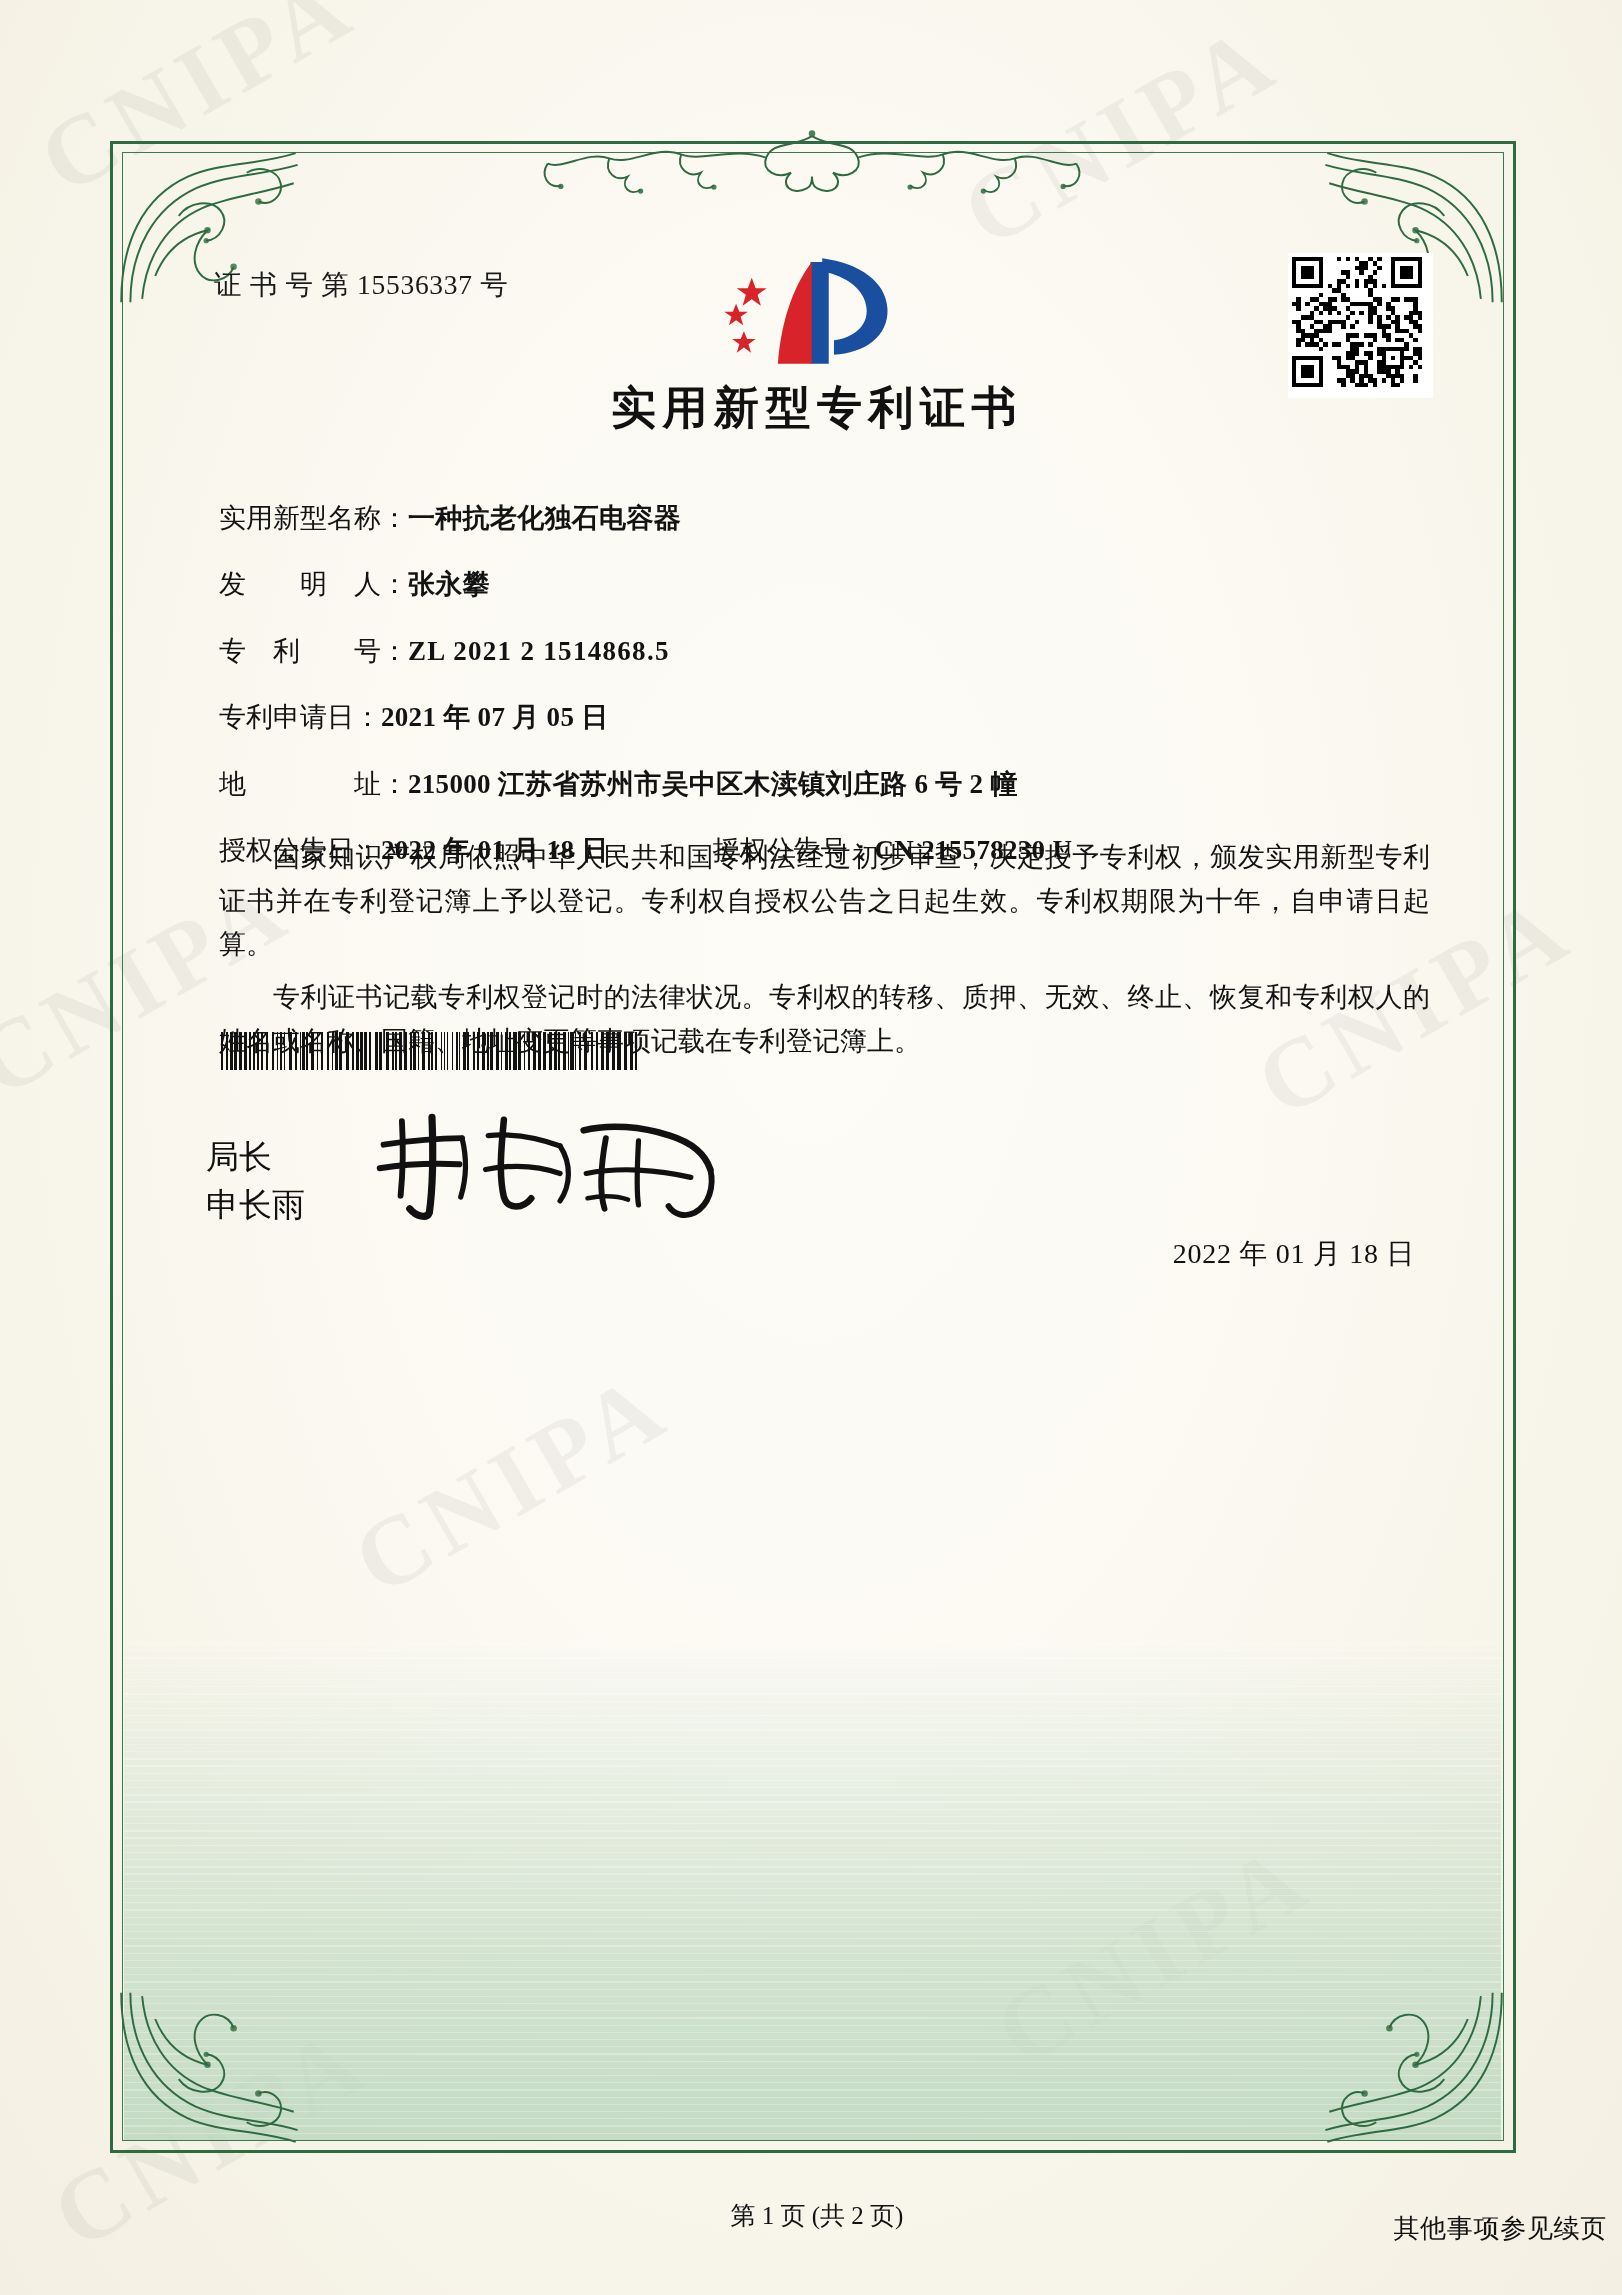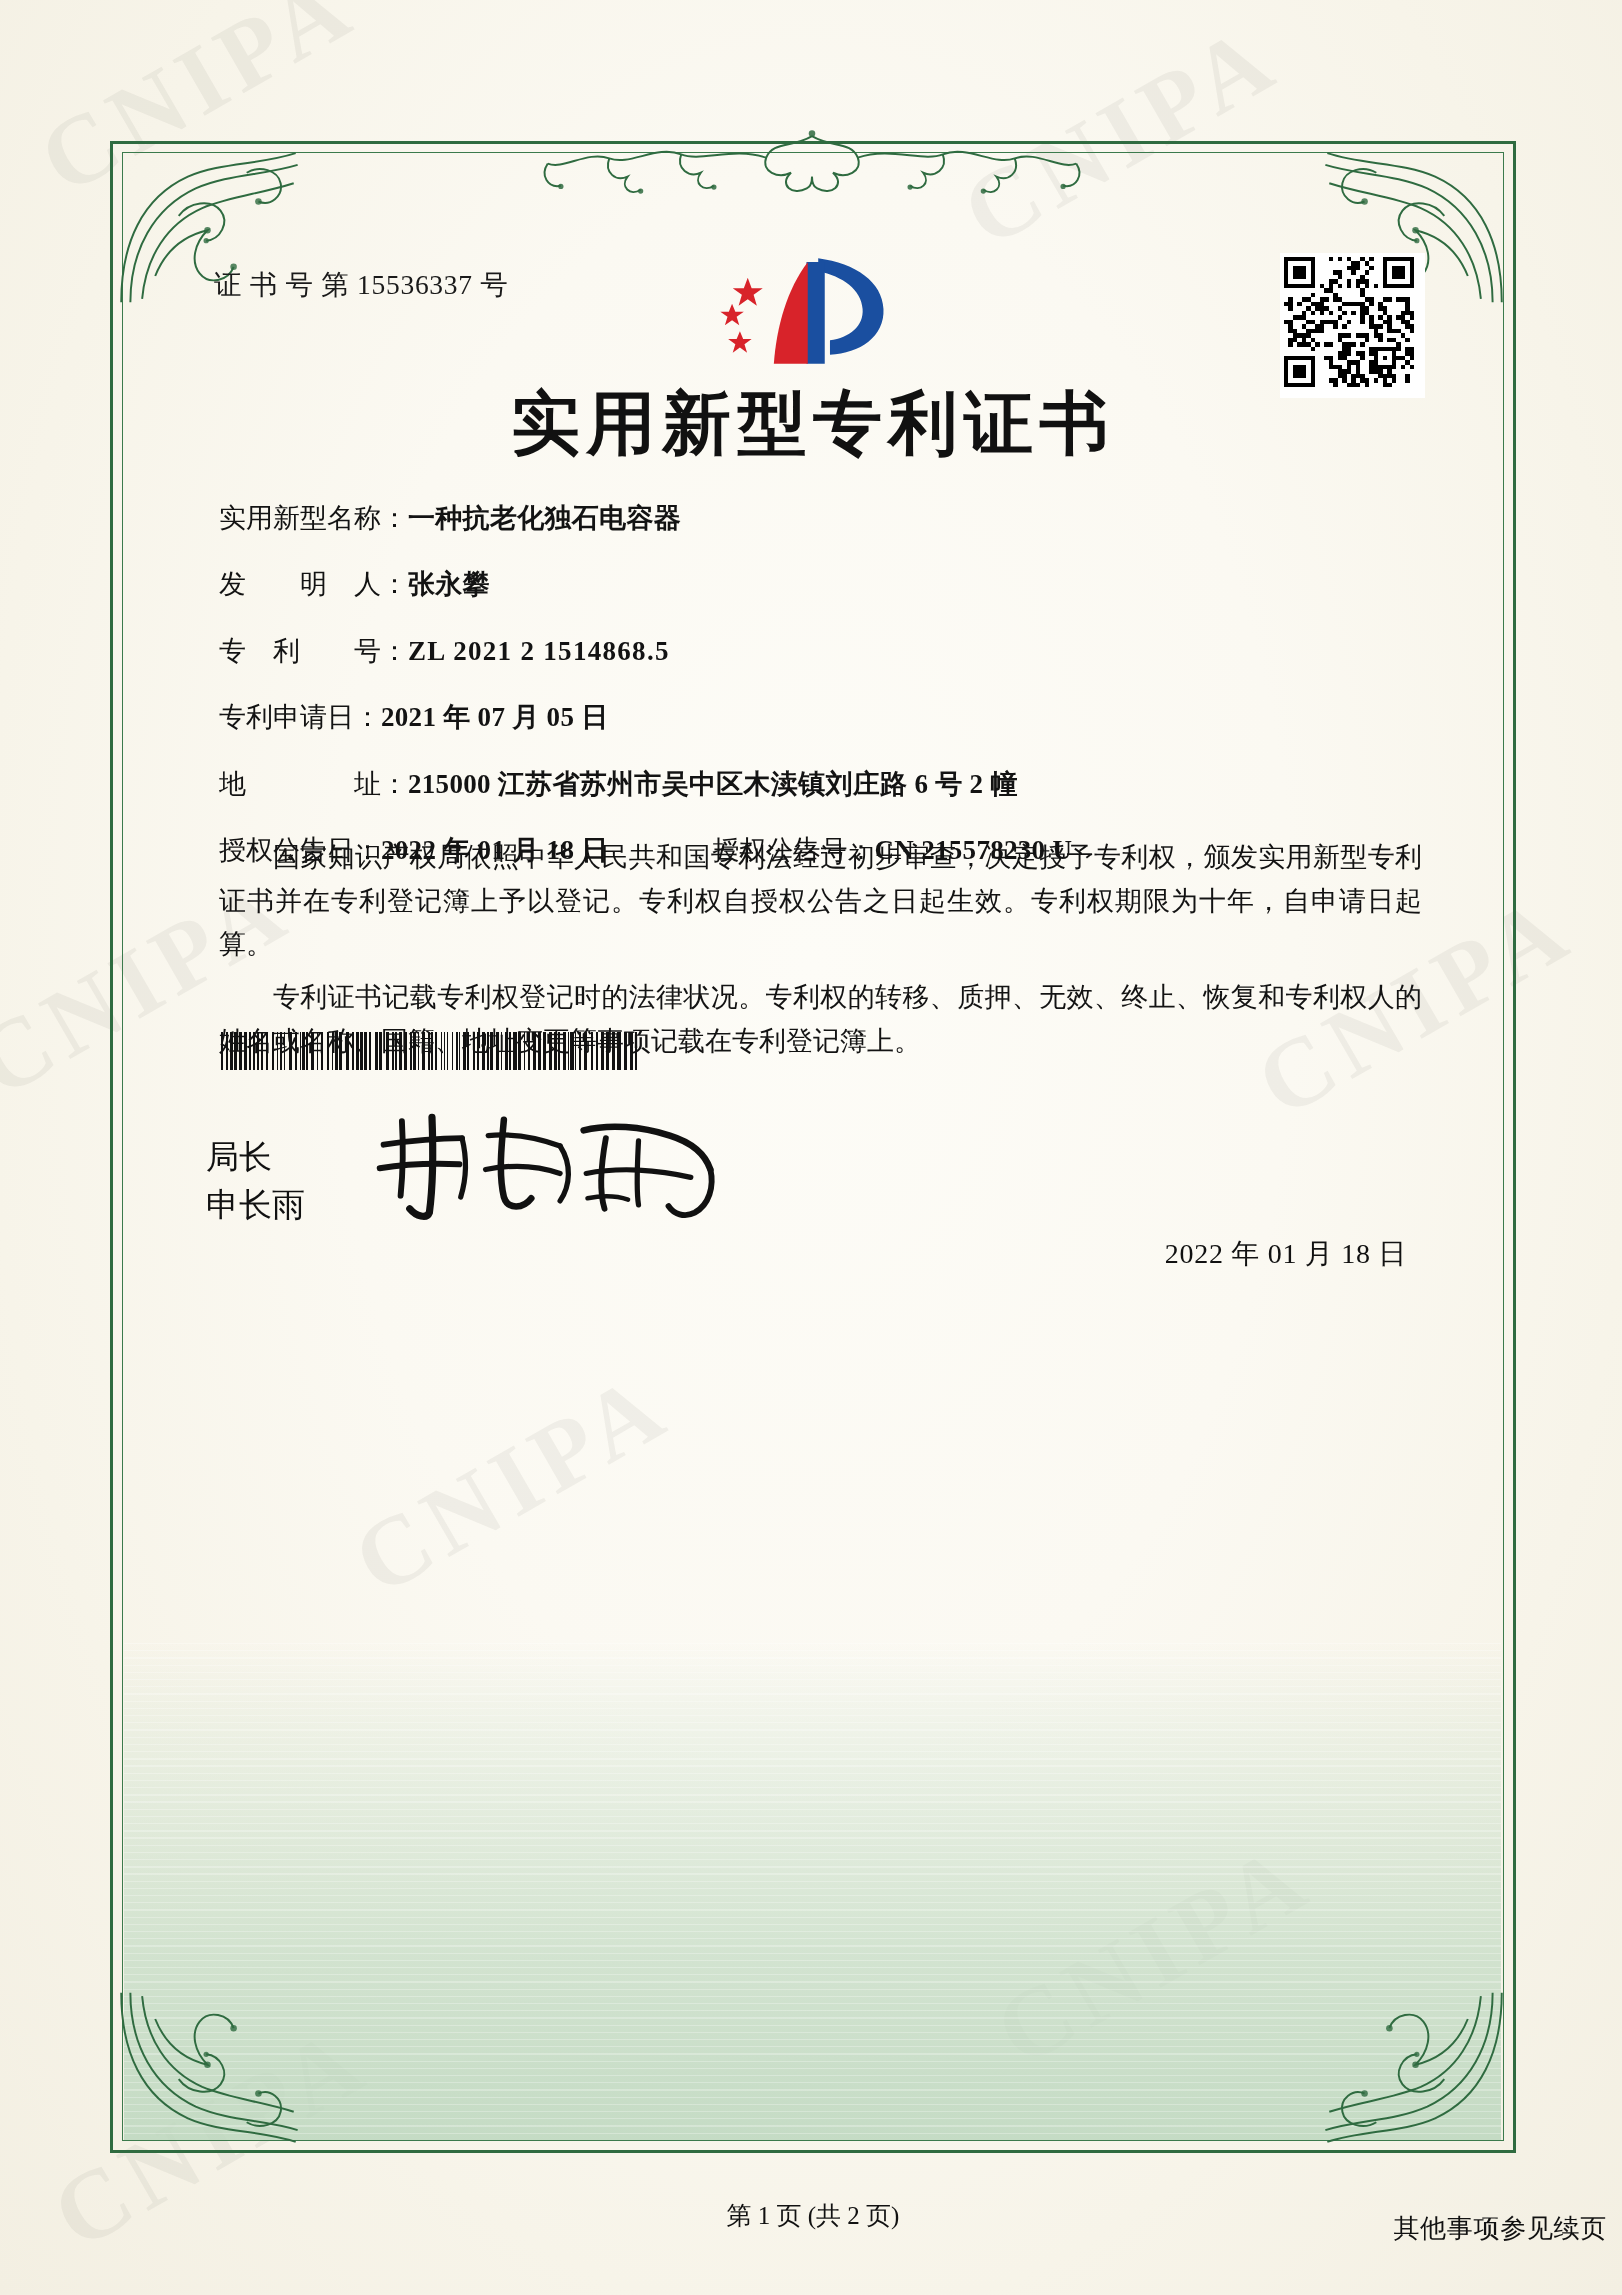--- a/index.html
+++ b/index.html
@@ -98,20 +98,21 @@
     opacity: 0.8;
   }
 
   
   .content {
     position: absolute;
     left: 122px;
     top: 152px;
     width: 1382px;
     height: 2119px;
+    padding-left: 8px;
   }
 
   .cert-no {
     position: absolute;
     left: 92px;
     top: 115px;
     font-size: 27.5px;
     color: #1a1a1a;
     letter-spacing: 0.7px;
     white-space: nowrap;
@@ -140,21 +141,21 @@
     height: 124px;
   }
   .emblem svg { width: 100%; height: 100%; display: block; }
 
   .title {
     position: absolute;
     left: 0;
     right: 0;
     top: 226px;
     text-align: center;
-    font-size: 69px;
+    font-size: 45px;
     font-weight: 700;
     letter-spacing: 6.5px;
     color: #111;
     font-family: "DejaVu Serif", "Liberation Serif", serif;
   }
 
   .fields {
     position: absolute;
     left: 97px;
     right: 79px;

